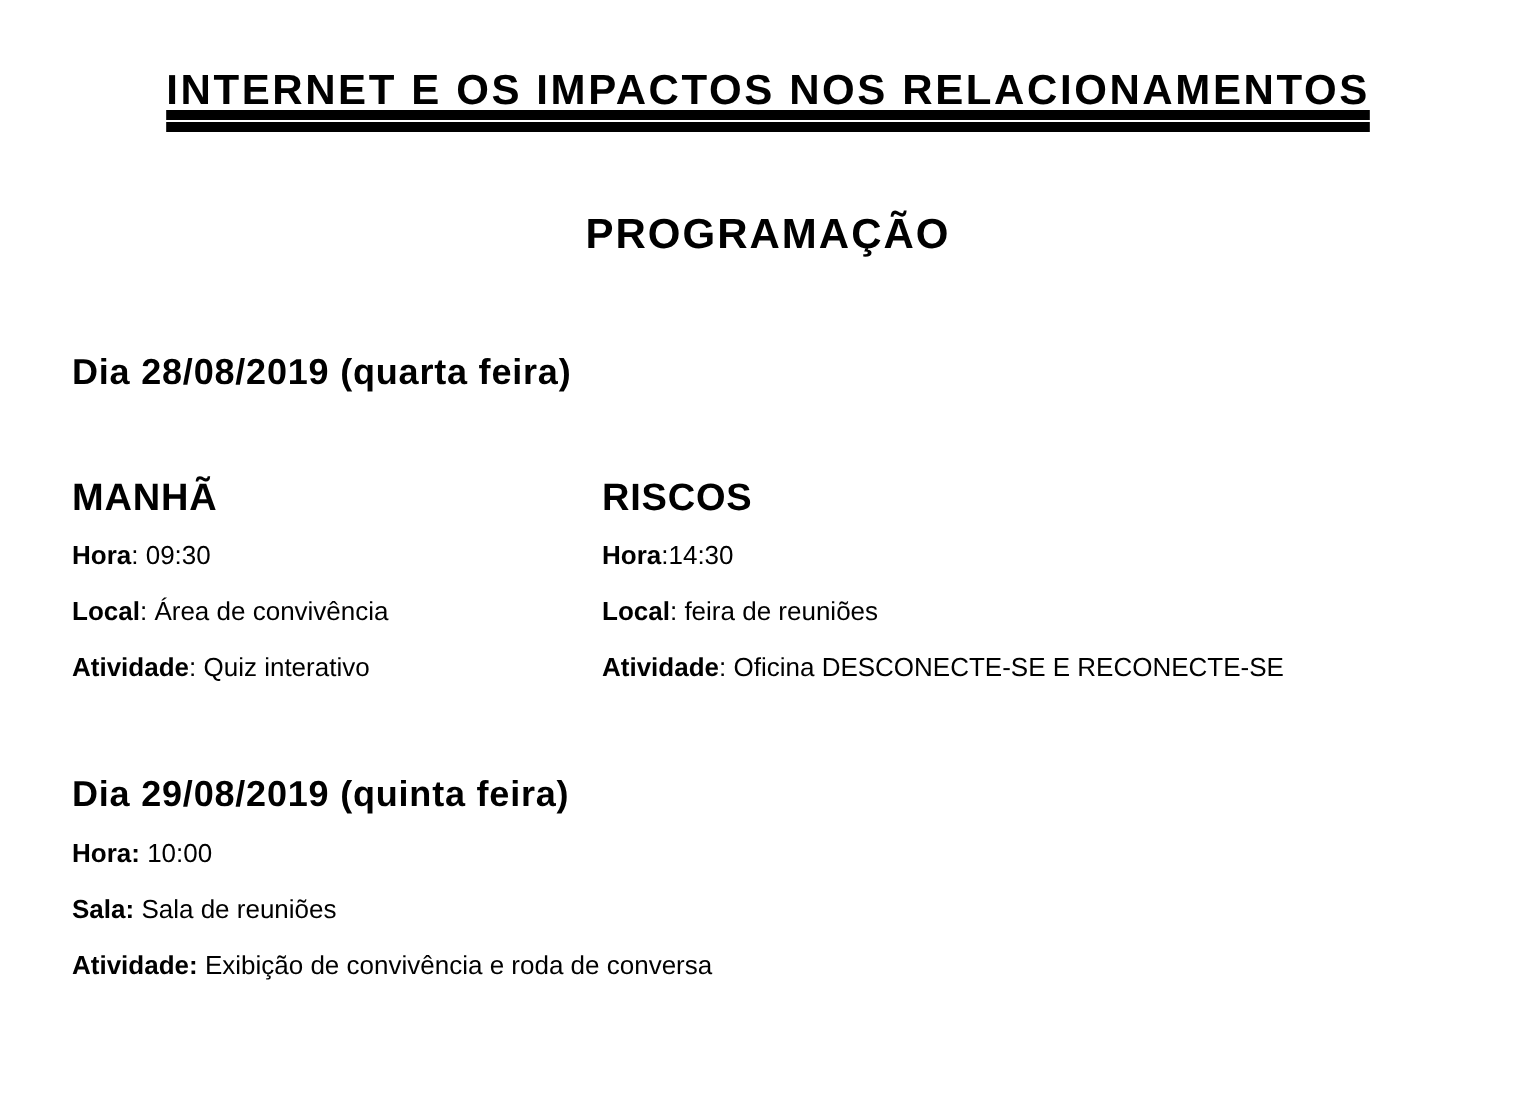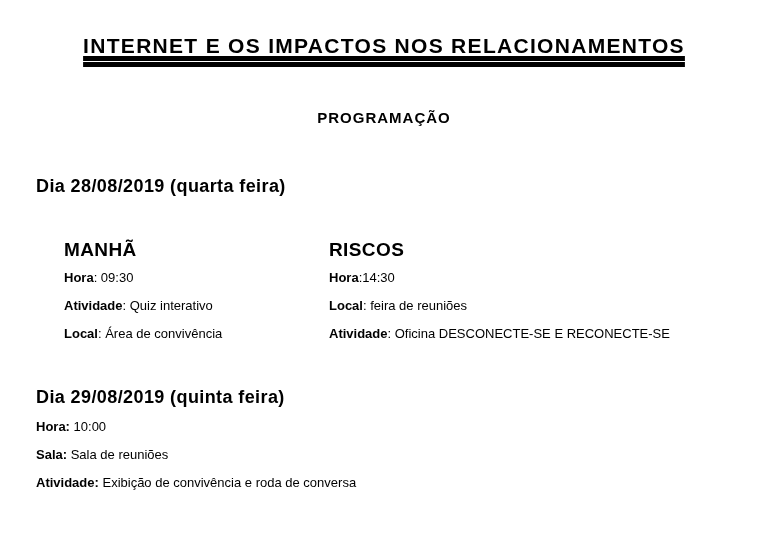--- a/index.html
+++ b/index.html
@@ -35,38 +35,38 @@
     text-decoration: underline;
     text-decoration-style: double;
     text-decoration-thickness: 5px;
     text-underline-offset: 3px;
     text-decoration-skip-ink: none;
   }
   .subtitle {
     margin-top: 46px;
     text-align: center;
     font-weight: bold;
-    font-size: 15px;
+    font-size: 21px;
     line-height: 24px;
     letter-spacing: 1px;
   }
   .day-heading {
     font-weight: bold;
     font-size: 18px;
     line-height: 21px;
     letter-spacing: 0.4px;
   }
   .day1-heading { margin-top: 46px; }
   .day2-heading { margin-top: 34px; }
   .sessions {
     display: flex;
     flex-direction: row;
     margin-top: 42px;
   }
-  .session-col-left { width: 265px; flex: 0 0 265px; margin-left: 28px; }
+  .session-col-left { width: 265px; flex: 0 0 265px; }
   .session-col-right { flex: 1 1 auto; }
   .period-heading {
     font-weight: bold;
     font-size: 19px;
     line-height: 22px;
     letter-spacing: 0.4px;
     margin: 0 0 8px 0;
   }
   .row {
     font-size: 13px;
@@ -89,22 +89,22 @@
 
   <div class="subtitle">PROGRAMAÇÃO</div>
 
   <div class="day-heading day1-heading">Dia 28/08/2019 (quarta feira)</div>
 
   <div class="sessions">
 
     <div class="session-col-left">
       <p class="period-heading">MANHÃ</p>
       <p class="row"><span class="lbl">Hora</span><span>: 09:30</span><span class="bold-tail"></span></p>
+      <p class="row"><span class="lbl">Local</span><span>: Área de convivência</span><span class="bold-tail"></span></p>
       <p class="row"><span class="lbl">Atividade</span><span>: Quiz interativo</span><span class="bold-tail"></span></p>
-      <p class="row"><span class="lbl">Local</span><span>: Área de convivência</span><span class="bold-tail"></span></p>
     </div>
 
     <div class="session-col-right">
       <p class="period-heading">RISCOS</p>
       <p class="row"><span class="lbl">Hora</span><span>:14:30</span><span class="bold-tail"></span></p>
       <p class="row"><span class="lbl">Local</span><span>: feira de reuniões</span><span class="bold-tail"></span></p>
       <p class="row"><span class="lbl">Atividade</span><span>: Oficina </span><span class="bold-tail">DESCONECTE-SE E RECONECTE-SE</span></p>
     </div>
 
   </div>

